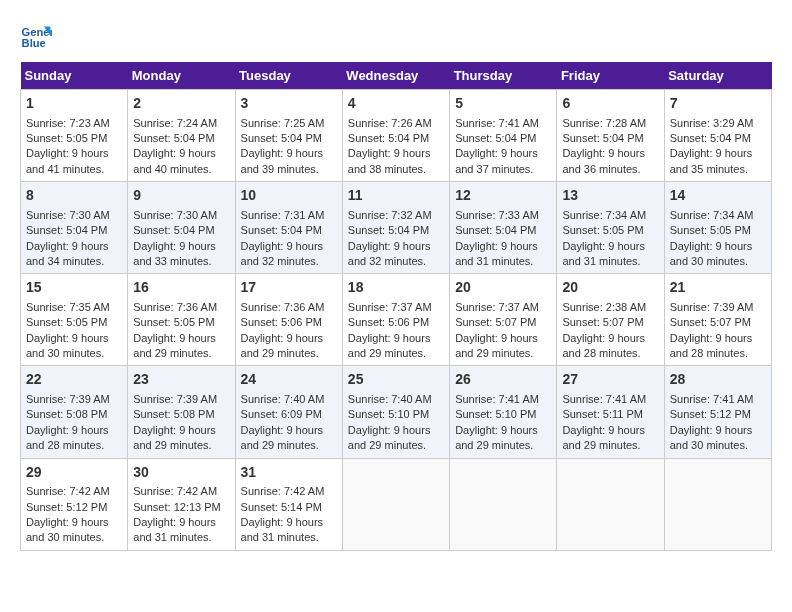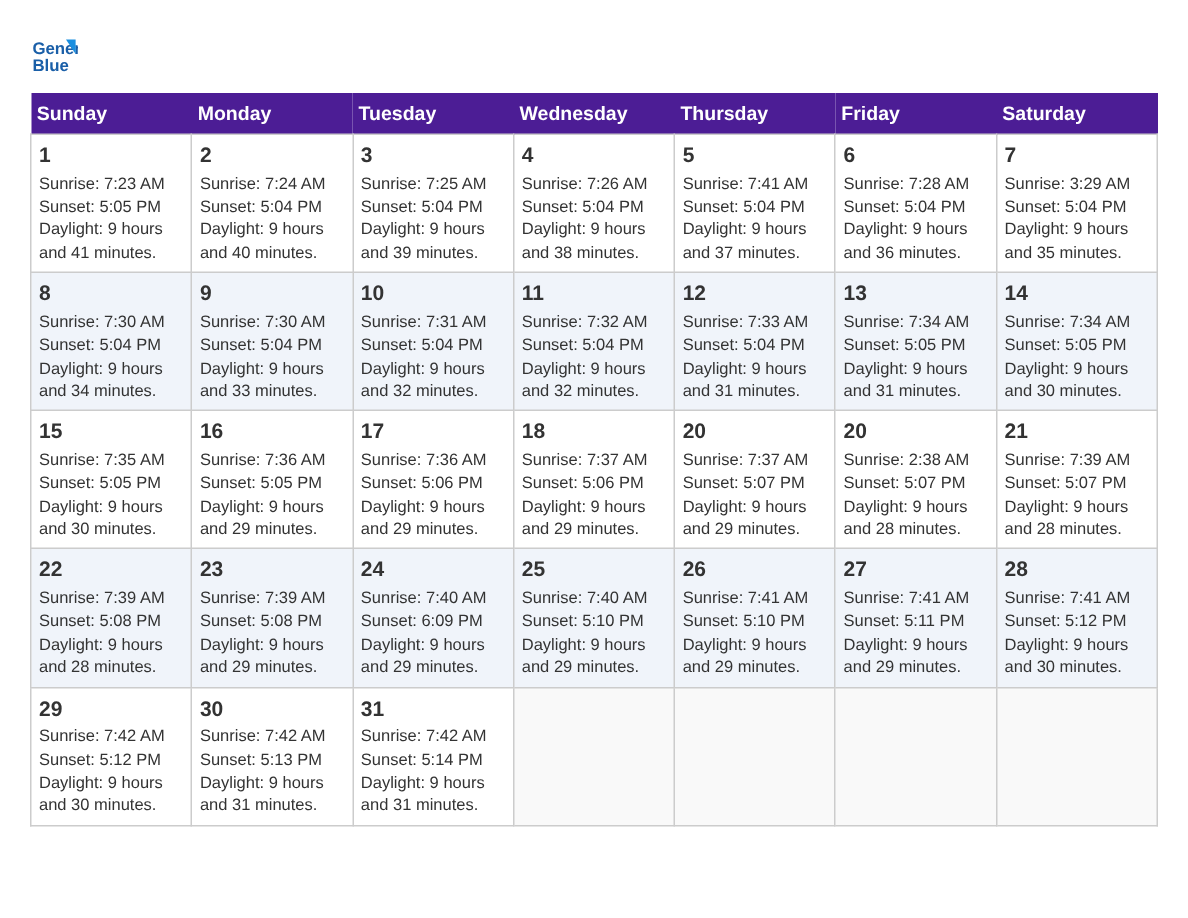--- a/index.html
+++ b/index.html
@@ -138,21 +138,21 @@
           <td><span class="day-num">22</span><span>Sunrise: 7:39 AM</span><br><span>Sunset: 5:08 PM</span><br><span>Daylight: 9 hours and 28 minutes.</span></td>
           <td><span class="day-num">23</span><span>Sunrise: 7:39 AM</span><br><span>Sunset: 5:08 PM</span><br><span>Daylight: 9 hours and 29 minutes.</span></td>
           <td><span class="day-num">24</span><span>Sunrise: 7:40 AM</span><br><span>Sunset: 6:09 PM</span><br><span>Daylight: 9 hours and 29 minutes.</span></td>
           <td><span class="day-num">25</span><span>Sunrise: 7:40 AM</span><br><span>Sunset: 5:10 PM</span><br><span>Daylight: 9 hours and 29 minutes.</span></td>
           <td><span class="day-num">26</span><span>Sunrise: 7:41 AM</span><br><span>Sunset: 5:10 PM</span><br><span>Daylight: 9 hours and 29 minutes.</span></td>
           <td><span class="day-num">27</span><span>Sunrise: 7:41 AM</span><br><span>Sunset: 5:11 PM</span><br><span>Daylight: 9 hours and 29 minutes.</span></td>
           <td><span class="day-num">28</span><span>Sunrise: 7:41 AM</span><br><span>Sunset: 5:12 PM</span><br><span>Daylight: 9 hours and 30 minutes.</span></td>
         </tr>
         <tr>
           <td><span class="day-num">29</span><span>Sunrise: 7:42 AM</span><br><span>Sunset: 5:12 PM</span><br><span>Daylight: 9 hours and 30 minutes.</span></td>
-          <td><span class="day-num">30</span><span>Sunrise: 7:42 AM</span><br><span>Sunset: 5:13 PM</span><br><span>Daylight: 9 hours and 31 minutes.</span></td>
+          <td><span class="day-num">30</span><span>Sunrise: 7:42 AM</span><br><span>Sunset: 12:13 PM</span><br><span>Daylight: 9 hours and 31 minutes.</span></td>
           <td><span class="day-num">31</span><span>Sunrise: 7:42 AM</span><br><span>Sunset: 5:14 PM</span><br><span>Daylight: 9 hours and 31 minutes.</span></td>
           <td class="empty-cell"></td>
           <td class="empty-cell"></td>
           <td class="empty-cell"></td>
           <td class="empty-cell"></td>
         </tr>
       </tbody>
   </table>
 </div>
 

